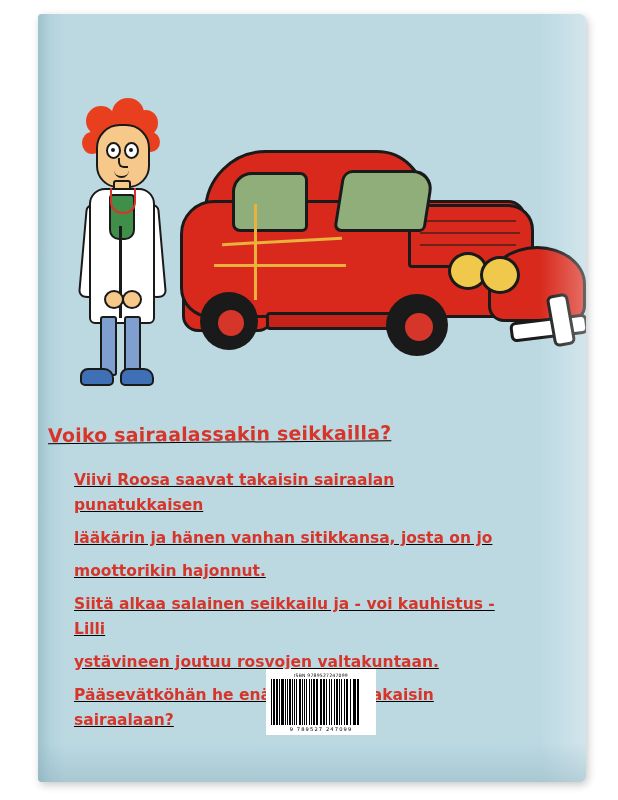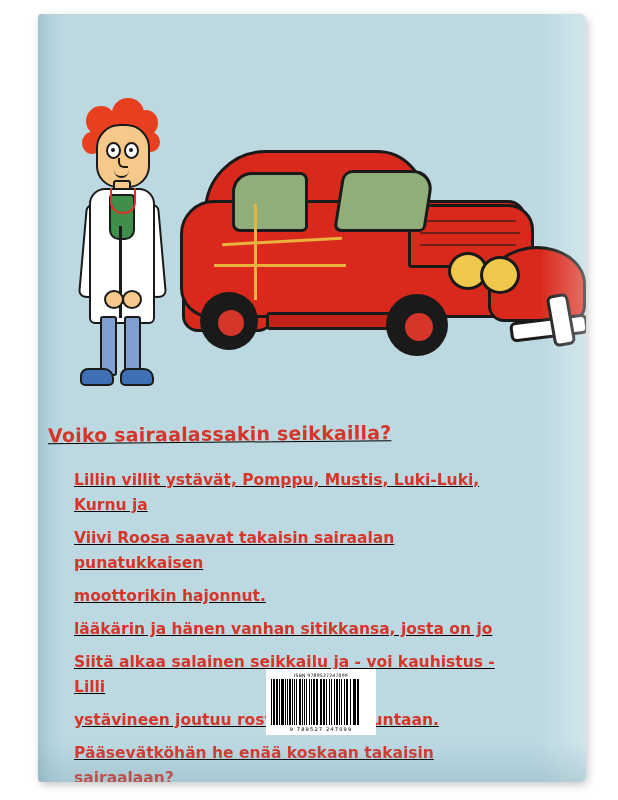--- a/index.html
+++ b/index.html
@@ -451,24 +451,23 @@
         <div id="wheel-rear" class="wheel"></div>
         <div id="wheel-front" class="wheel"></div>
         <div id="hub-rear" class="hub"></div>
         <div id="hub-front" class="hub"></div>
       </div>
     </div>
 
     <div id="text-area">
       <div id="tagline">Voiko sairaalassakin seikkailla?</div>
       <div id="blurb">
-        <p>Lillin villit ystävät, Pomppu, Mustis, Luki-Luki, Kurnu ja</p>
         <p>Viivi Roosa saavat takaisin sairaalan punatukkaisen</p>
+        <p>lääkärin ja hänen vanhan sitikkansa, josta on jo</p>
         <p>moottorikin hajonnut.</p>
-        <p>lääkärin ja hänen vanhan sitikkansa, josta on jo</p>
         <p>Siitä alkaa salainen seikkailu ja - voi kauhistus - Lilli</p>
         <p>ystävineen joutuu rosvojen valtakuntaan.</p>
         <p>Pääsevätköhän he enää koskaan takaisin sairaalaan?</p>
       </div>
     </div>
 
     <div id="barcode-block">
       <div id="isbn-text">ISBN 9789527247099</div>
       <div id="barcode-bars">
           <i style="width: 1.2px;"></i>

